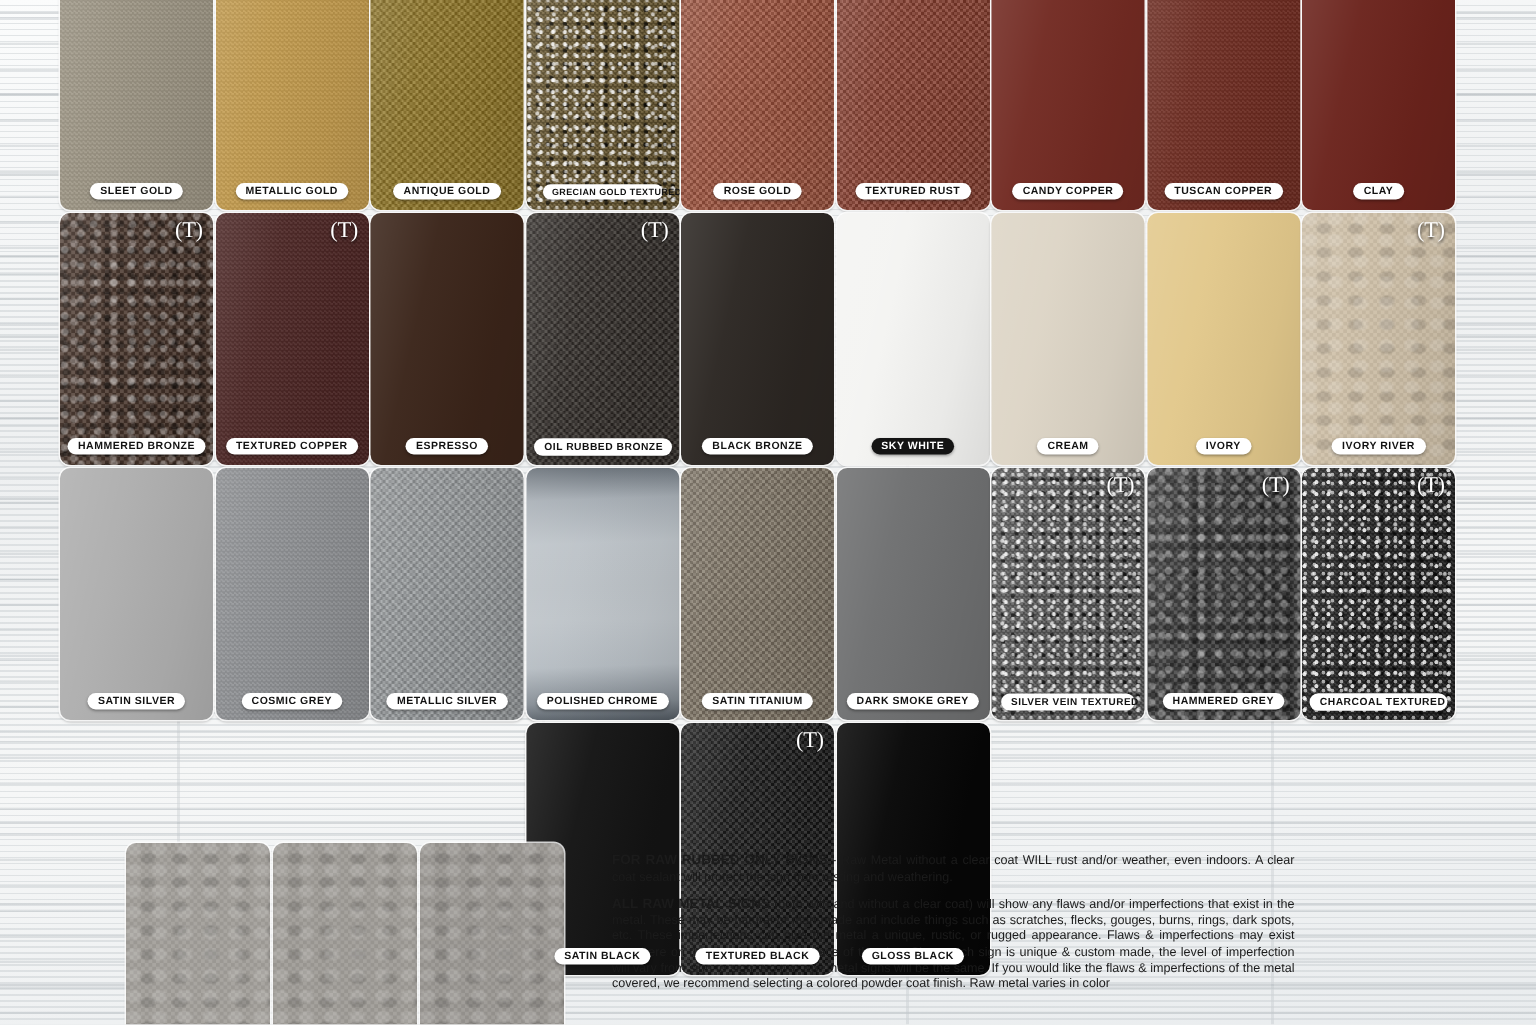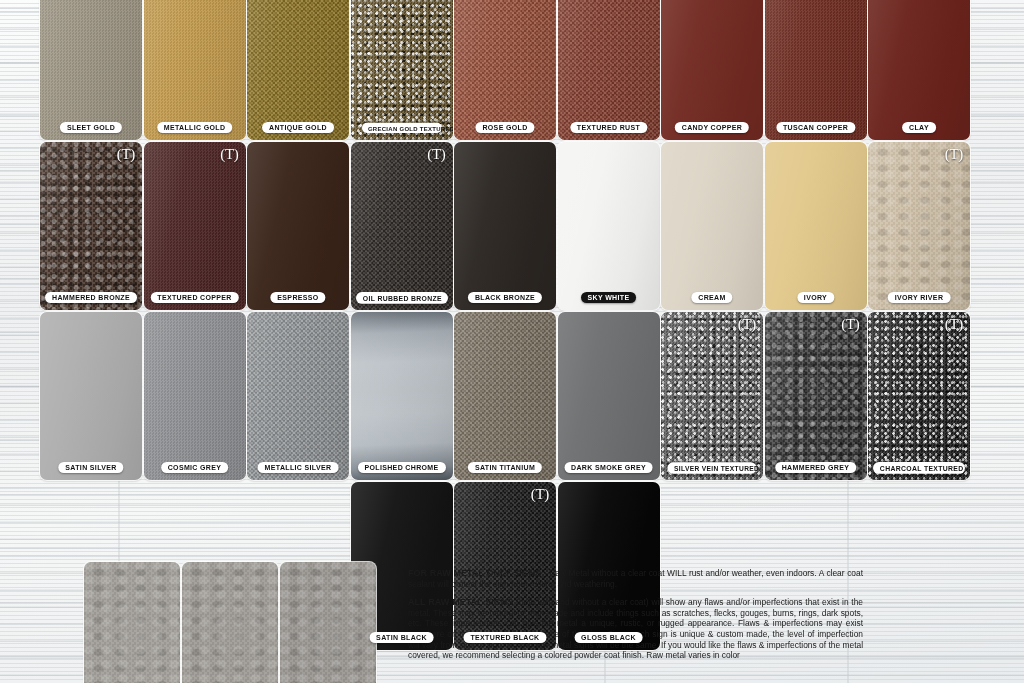--- a/index.html
+++ b/index.html
@@ -401,20 +401,20 @@
       <div class="raw-swatch" style="background-color: rgb(160, 157, 152);">
         <div class="surface tex-leather"></div>
       </div>
       <div class="raw-swatch" style="background-color: rgb(155, 152, 147);">
         <div class="surface tex-leather"></div>
       </div>
     </div>
 
   <div class="info-block">
     <p class="info-para">
-      <span class="info-lead">FOR RAW METAL ONLY SIGNS</span><span> - Raw Metal without a clear coat WILL rust and/or weather, even indoors. A clear coat sealant will protect the sign from rusting and weathering.</span>
+      <span class="info-lead">FOR RAW RUBBED ONLY SIGNS</span><span> - Raw Metal without a clear coat WILL rust and/or weather, even indoors. A clear coat sealant will protect the sign from rusting and weathering.</span>
     </p>
     <p class="info-para">
       <span class="info-lead">ALL RAW METAL SIGNS</span><span> (both with and without a clear coat) will show any flaws and/or imperfections that exist in the metal. These may be natural or man-made and include things such as scratches, flecks, gouges, burns, rings, dark spots, etc. These imperfections can give the metal a unique, rustic, or rugged appearance. Flaws &amp; imperfections may exist anywhere on the sign including the face of the sign. Since each sign is unique &amp; custom made, the level of imperfection will vary from sign to sign. No two raw metal signs will be the same. If you would like the flaws &amp; imperfections of the metal covered, we recommend selecting a colored powder coat finish. Raw metal varies in color</span>
     </p>
   </div>
 
 </div>
 
 </body></html>

